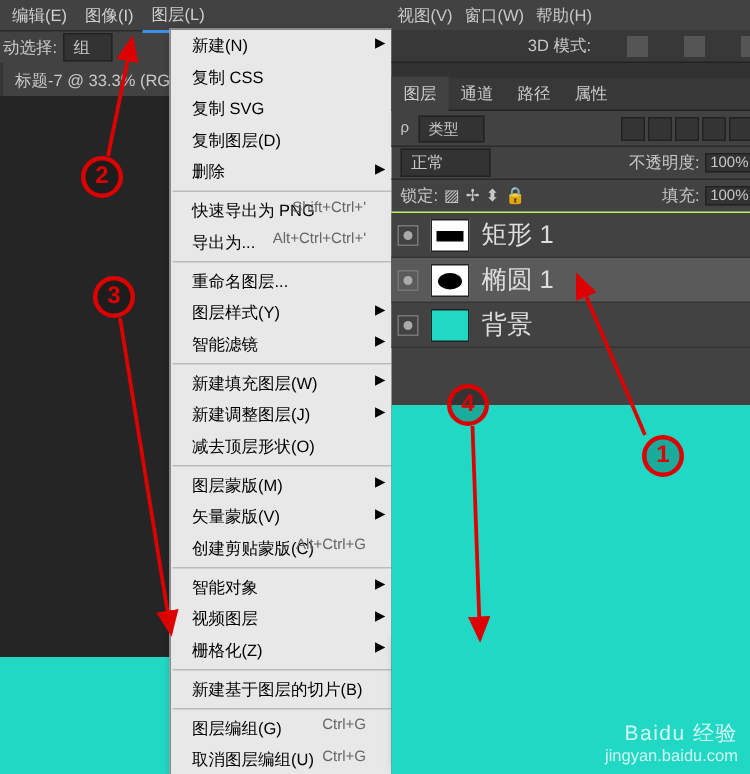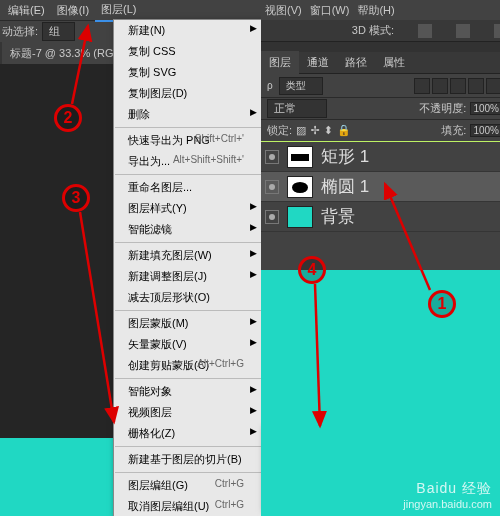--- a/index.html
+++ b/index.html
@@ -76,21 +76,21 @@
 </div>
 
 <div id="mainmenu" class="menu">
     <div class="mi">新建(N)<span class="ar">▶</span></div>
     <div class="mi">复制 CSS</div>
     <div class="mi">复制 SVG</div>
     <div class="mi">复制图层(D)</div>
     <div class="mi">删除<span class="ar">▶</span></div>
     <div class="sep"></div>
     <div class="mi">快速导出为 PNG<span class="sc">Shift+Ctrl+'</span></div>
-    <div class="mi">导出为...<span class="sc">Alt+Shift+Shift+'</span></div>
+    <div class="mi">导出为...<span class="sc">Alt+Ctrl+Ctrl+'</span></div>
     <div class="sep"></div>
     <div class="mi">重命名图层...</div>
     <div class="mi">图层样式(Y)<span class="ar">▶</span></div>
     <div class="mi">智能滤镜<span class="ar">▶</span></div>
     <div class="sep"></div>
     <div class="mi">新建填充图层(W)<span class="ar">▶</span></div>
     <div class="mi">新建调整图层(J)<span class="ar">▶</span></div>
     <div class="mi">减去顶层形状(O)</div>
     <div class="sep"></div>
     <div class="mi">图层蒙版(M)<span class="ar">▶</span></div>

